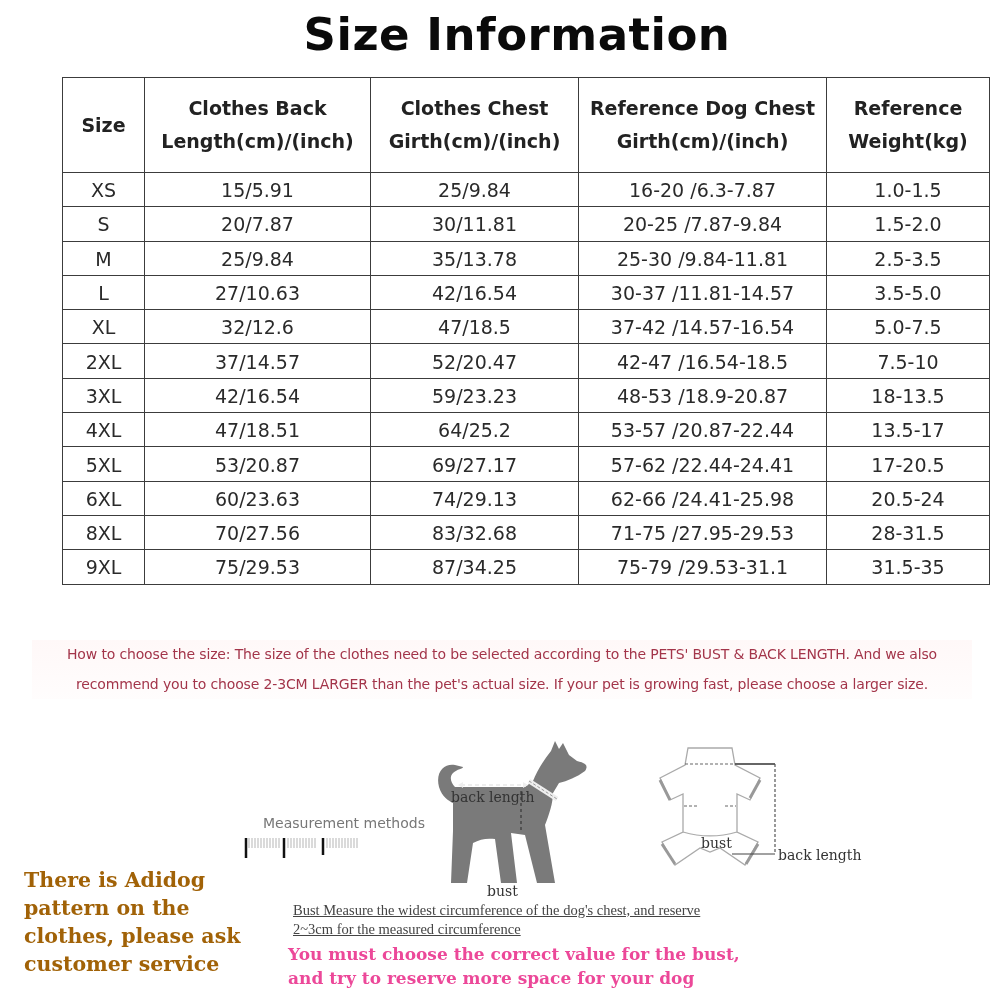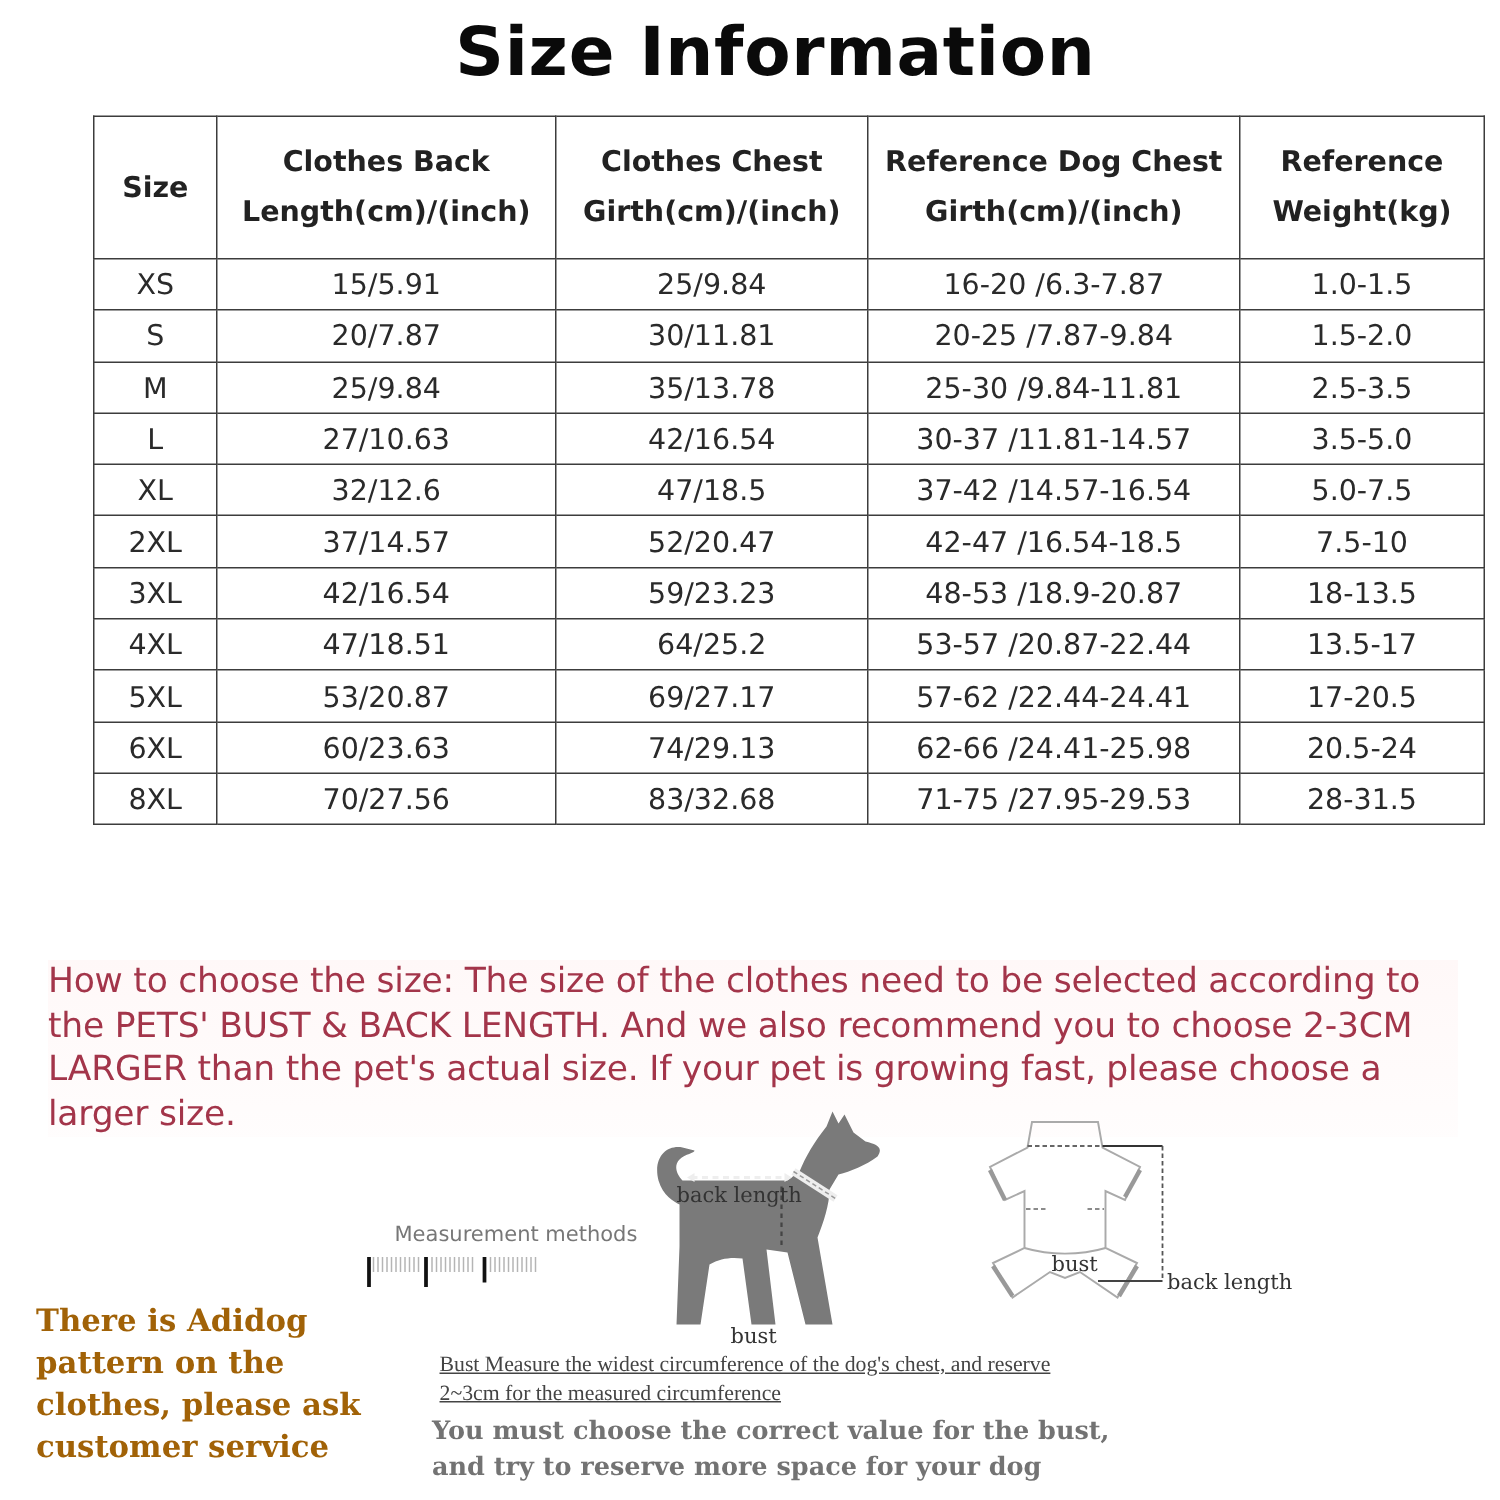--- a/index.html
+++ b/index.html
@@ -25,23 +25,24 @@
     height: 95px; font-weight: bold; font-size: 19px; line-height: 33px; color: #222;
   }
   table.size-table td {
     height: 34.3px; font-size: 19px; line-height: 20px; padding-top: 1px;
   }
   col.c0 { width: 82px; } col.c1 { width: 226px; } col.c2 { width: 208px; }
   col.c3 { width: 248px; } col.c4 { width: 163px; }
 
   .how-to {
     position: absolute; left: 32px; top: 640px; width: 940px;
-    font-family: "DejaVu Sans", sans-serif; font-size: 23px; line-height: 29.5px;
+    font-family: "DejaVu Sans", sans-serif; font-size: 14px; line-height: 29.5px;
     color: #a3354a; letter-spacing: -0.15px;
     background: linear-gradient(180deg, rgba(255,235,235,0.35), rgba(255,240,240,0.15));
+    text-align: center;
   }
 
   .measure-label {
     position: absolute; left: 244px; top: 815px; font-size: 14px; color: #777;
     font-family: "DejaVu Sans", sans-serif;
     margin-left: 19px;
   }
   .ruler { position: absolute; left: 244px; top: 836px; width: 116px; height: 24px; }
 
   .dog { position: absolute; left: 425px; top: 735px; width: 175px; height: 150px; }
@@ -55,21 +56,21 @@
     font-family: "DejaVu Serif", serif; font-weight: bold; font-size: 20.5px;
     line-height: 28px; color: #a16207;
   }
   .bust-note {
     position: absolute; left: 293px; top: 901px; width: 440px;
     font-family: "Liberation Serif", serif; font-size: 14.5px; line-height: 19px; color: #444; text-decoration: underline;
   }
   .must-note {
     position: absolute; left: 288px; top: 942px; width: 470px;
     font-family: "DejaVu Serif", serif; font-weight: bold; font-size: 17px;
-    line-height: 24px; color: #737373;
+    line-height: 24px; color: #ec4899;
   }
 </style>
 </head>
 <body>
 
 <div class="title">Size Information</div>
 
 <table class="size-table">
   <colgroup>
       <col class="c0">
@@ -157,20 +158,27 @@
         <td>74/29.13</td>
         <td>62-66 /24.41-25.98</td>
         <td>20.5-24</td>
       </tr>
       <tr>
         <td>8XL</td>
         <td>70/27.56</td>
         <td>83/32.68</td>
         <td>71-75 /27.95-29.53</td>
         <td>28-31.5</td>
+      </tr>
+      <tr>
+        <td>9XL</td>
+        <td>75/29.53</td>
+        <td>87/34.25</td>
+        <td>75-79 /29.53-31.1</td>
+        <td>31.5-35</td>
       </tr>
     </tbody>
 </table>
 
 <div class="how-to">How to choose the size: The size of the clothes need to be selected according to the PETS' BUST &amp; BACK LENGTH. And we also recommend you to choose 2-3CM LARGER than the pet's actual size. If your pet is growing fast, please choose a larger size.</div>
 
 <div class="measure-label">Measurement methods</div>
 <svg class="ruler" viewBox="0 0 116 24">
   <g stroke="#b5b5b5" stroke-width="1">
     <line x1="5" y1="2" x2="5" y2="12"></line>

